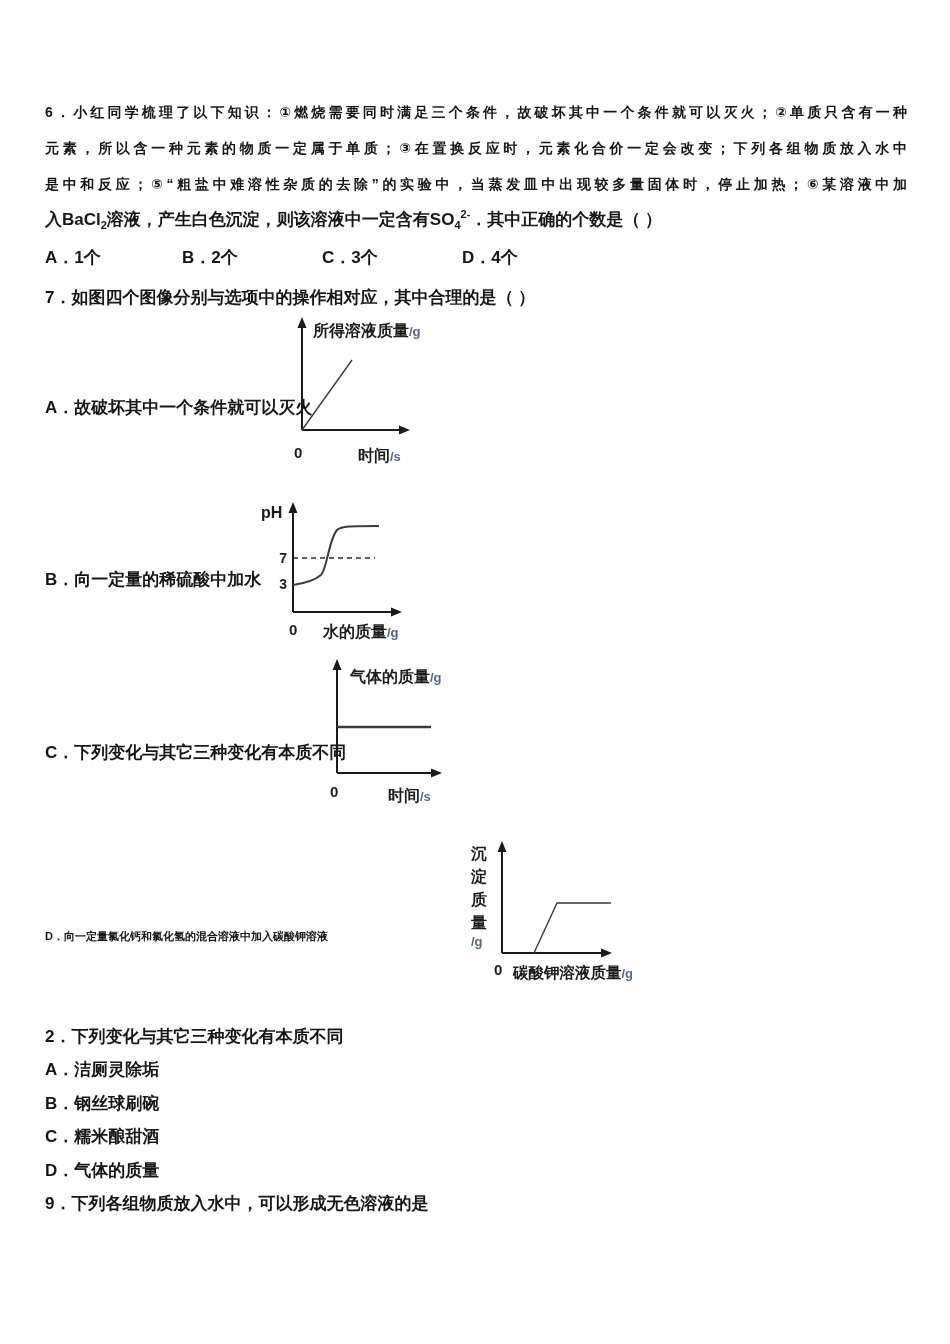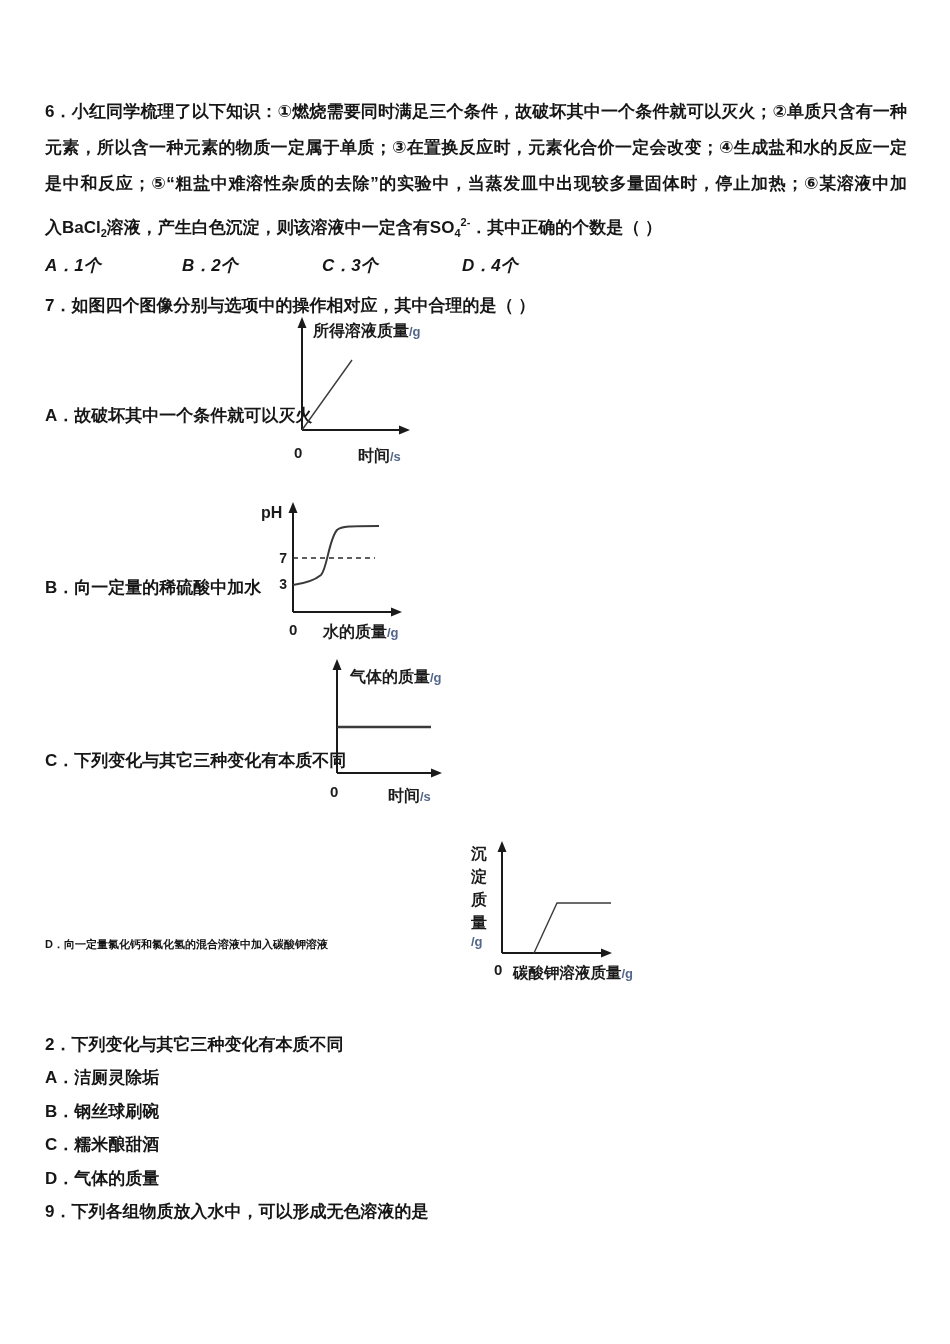--- a/index.html
+++ b/index.html
@@ -2,23 +2,23 @@
 <html><head>
 <meta charset="utf-8">
 <style>
   html,body{margin:0;padding:0;}
   body{
     width:950px;height:1344px;position:relative;background:#ffffff;
     font-family:"Liberation Sans","DejaVu Sans",sans-serif;
     font-weight:bold;color:#161616;overflow:hidden;
   }
   .abs{position:absolute;}
-  .tline{font-size:17px;line-height:36px;white-space:nowrap;margin-top:8px;}
+  .tline{font-size:17px;line-height:36px;white-space:nowrap;}
   .jline{
-    font-size:17px;line-height:36px;width:862px;
+    font-size:14px;line-height:36px;width:862px;
     text-align:justify;text-align-last:justify;white-space:normal;
   }
   sub{font-size:11px;vertical-align:-4px;line-height:0;}
   sup{font-size:11px;vertical-align:7px;line-height:0;}
   .optrow span{position:absolute;white-space:nowrap;}
   svg text{font-family:"Liberation Sans","DejaVu Sans",sans-serif;font-weight:bold;fill:#1b1b1b;}
   .glabel{font-size:16px;}
   .gsmall{font-size:15px;}
   .gtick{font-size:14px;}
   .unit{fill:#54678a;font-size:13px;}
@@ -28,25 +28,25 @@
   .vlabel{
     width:20px;font-size:16px;line-height:23px;word-break:break-all;
     text-align:left;color:#1b1b1b;
   }
   .vlabel .vunit{display:block;font-size:13px;color:#54678a;line-height:16px;}
 </style>
 </head>
 <body>
 
 <div class="abs jline" style="left:45px;top:94px;">6．小红同学梳理了以下知识：①燃烧需要同时满足三个条件，故破坏其中一个条件就可以灭火；②单质只含有一种</div>
-<div class="abs jline" style="left:45px;top:130px;">元素，所以含一种元素的物质一定属于单质；③在置换反应时，元素化合价一定会改变；④生成盐和水的反应一定</div>
+<div class="abs jline" style="left:45px;top:130px;">元素，所以含一种元素的物质一定属于单质；③在置换反应时，元素化合价一定会改变；下列各组物质放入水中</div>
 <div class="abs jline" style="left:45px;top:166px;">是中和反应；⑤“粗盐中难溶性杂质的去除”的实验中，当蒸发皿中出现较多量固体时，停止加热；⑥某溶液中加</div>
 <div class="abs tline" style="left:45px;top:202px;"><span>入BaCl</span><sub>2</sub><span>溶液，产生白色沉淀，则该溶液中一定含有SO</span><sub>4</sub><sup>2-</sup><span>．其中正确的个数是（ ）</span></div>
 
-<div class="abs optrow" style="left:0;top:240px;height:36px;width:759px;font-style:italic;">
+<div class="abs optrow" style="left:0;top:240px;height:36px;width:759px;">
   <span class="tline" style="left:45px;">A．1个</span>
   <span class="tline" style="left:182px;">B．2个</span>
   <span class="tline" style="left:322px;">C．3个</span>
   <span class="tline" style="left:462px;">D．4个</span>
 </div>
 
 <div class="abs tline" style="left:45px;top:280px;">7．如图四个图像分别与选项中的操作相对应，其中合理的是（ ）</div>
 
 <div class="abs tline" style="left:45px;top:390px;">A．故破坏其中一个条件就可以灭火</div>
 <div class="abs tline" style="left:45px;top:562px;">B．向一定量的稀硫酸中加水</div>

